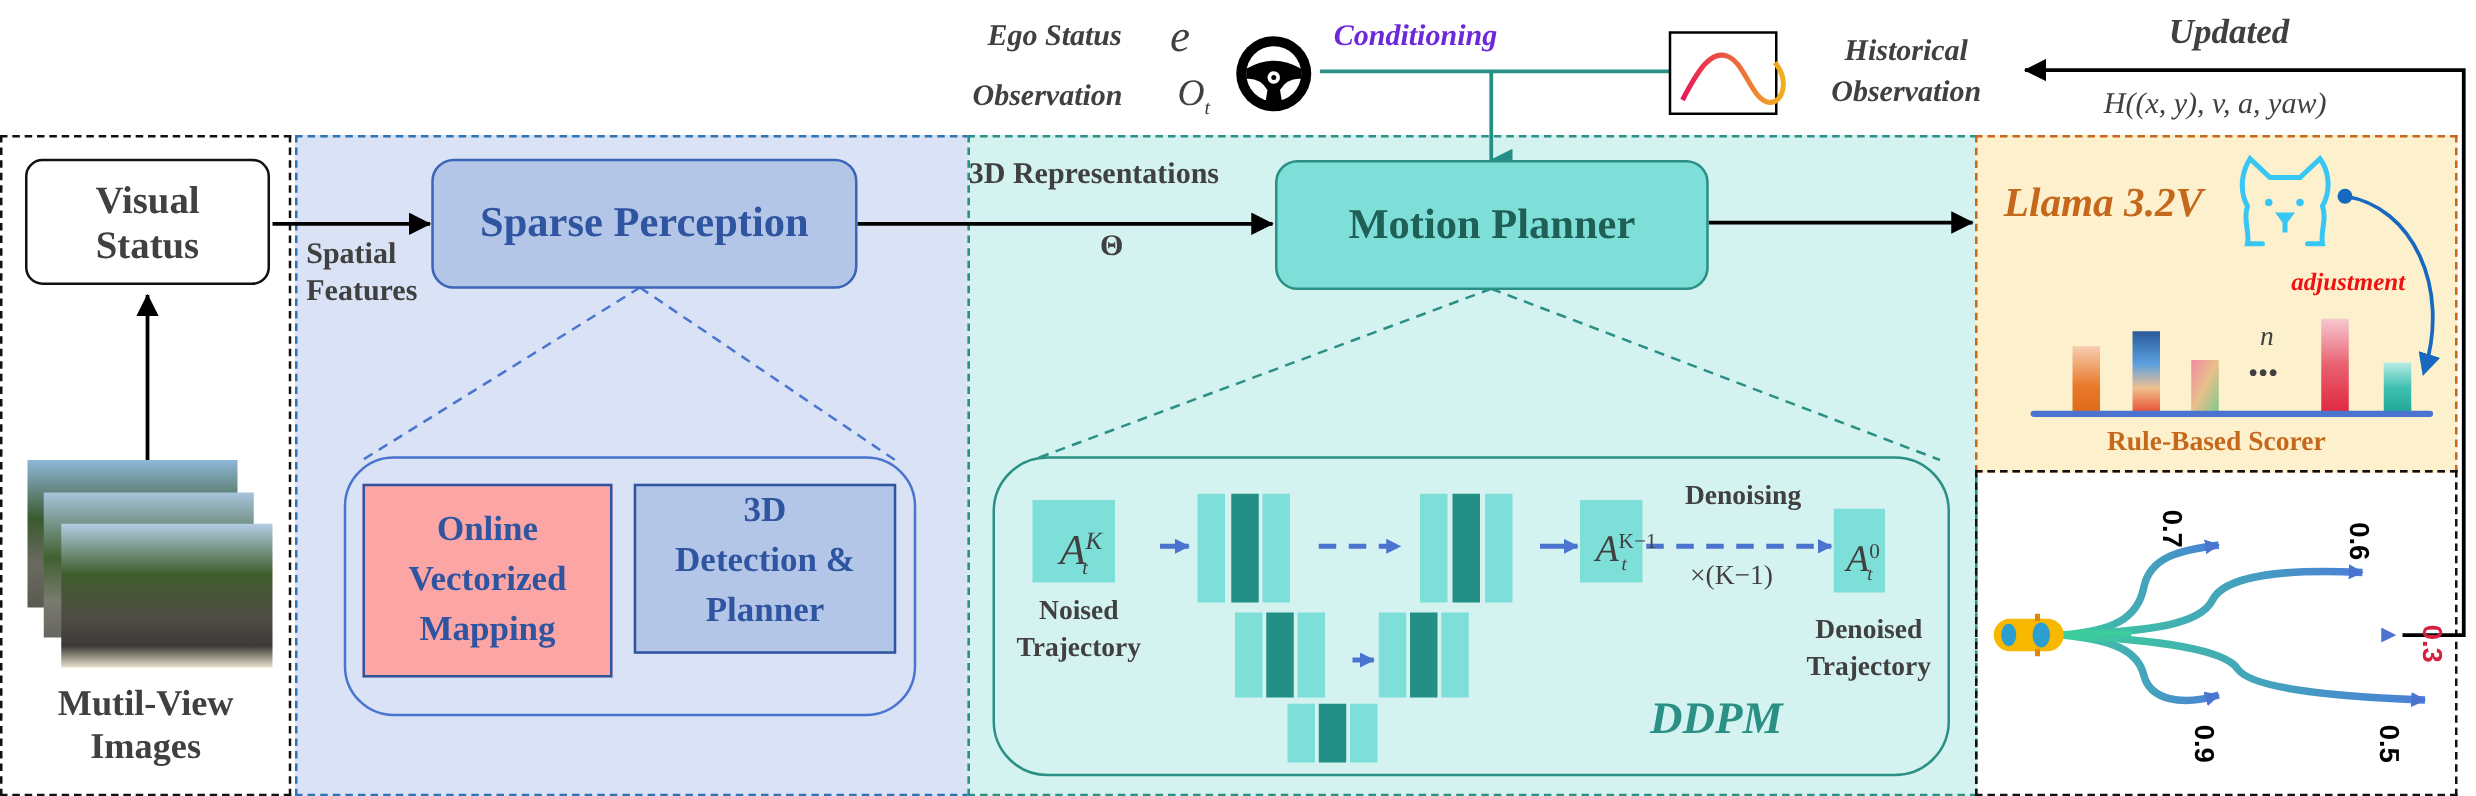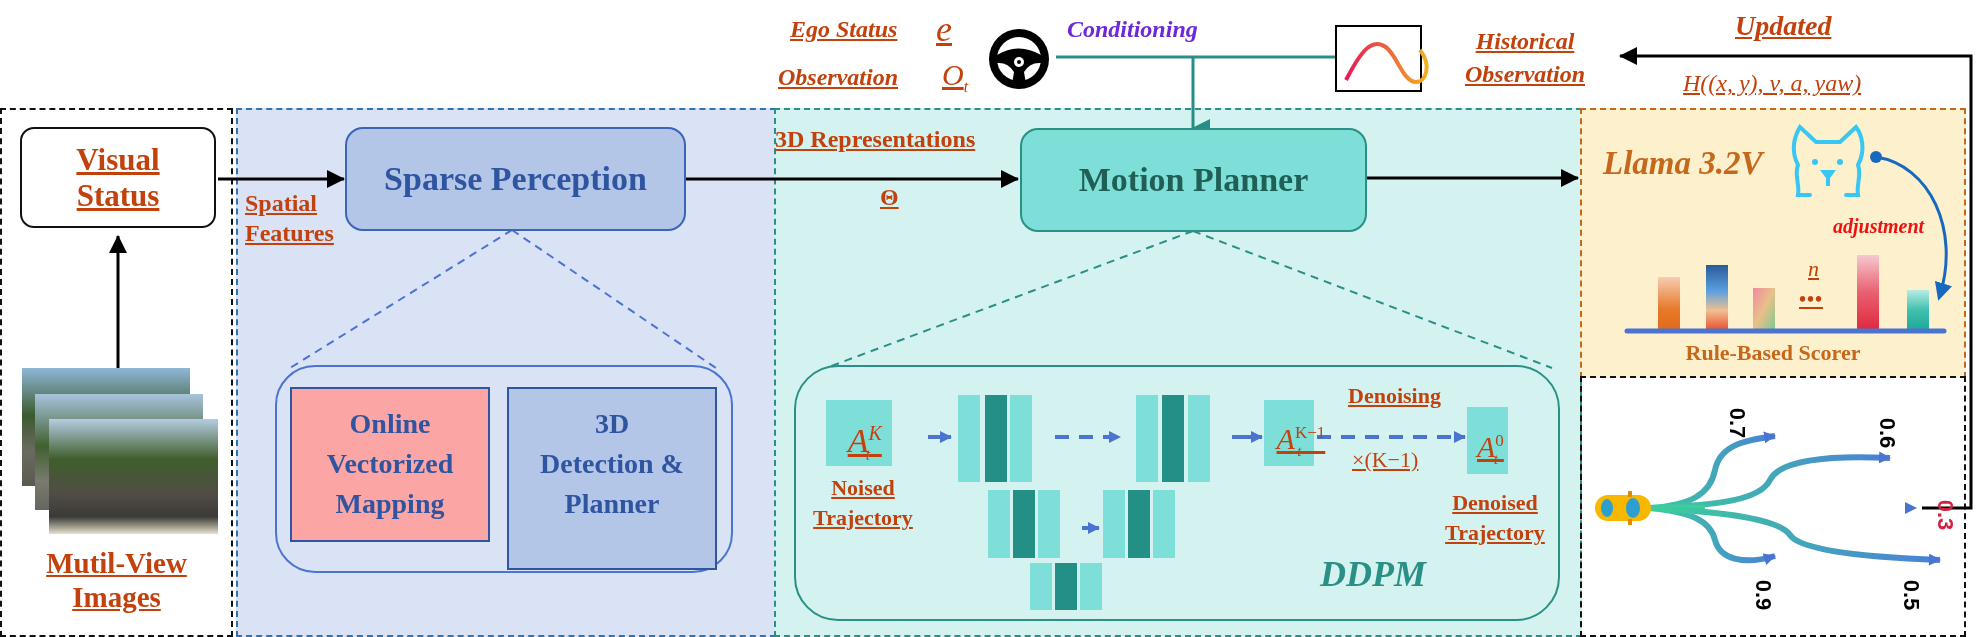--- a/index.html
+++ b/index.html
@@ -4,21 +4,21 @@
 <style>
   html,body{margin:0;padding:0;background:#ffffff;}
   body{width:1981px;height:637px;position:relative;overflow:hidden;font-family:"Liberation Serif",serif;}
   .abs{position:absolute;}
   .b{font-weight:bold;}
   .i{font-style:italic;}
   .dash-black{border:2px dashed #111;box-sizing:border-box;}
   .panel-perc{background:#d9e3f5;border:2px dashed #2e74b5;box-sizing:border-box;}
   .panel-plan{background:#d4f3f0;border:2px dashed #2a8f85;box-sizing:border-box;}
   .panel-llm{background:#fdf0cc;border:2px dashed #c5681c;box-sizing:border-box;}
-  .txt{color:#c2410c;text-decoration:underline;}
+  .txt{color:#404040;}
   .center{text-align:center;}
 </style>
 </head>
 <body>
 
 <div class="abs dash-black" style="left:0;top:108px;width:233px;height:529px;"></div>
 <div class="abs panel-perc" style="left:236px;top:108px;width:540px;height:529px;"></div>
 <div class="abs panel-plan" style="left:774px;top:108px;width:808px;height:529px;"></div>
 <div class="abs panel-llm" style="left:1580px;top:108px;width:386px;height:270px;"></div>
 <div class="abs dash-black" style="left:1580px;top:376px;width:386px;height:261px;border-top:2px dashed #111;"></div>
@@ -207,21 +207,21 @@
 </div>
 
 <div class="abs" style="left:275px;top:365px;width:458px;height:208px;border:2px solid #4a74cf;border-radius:40px;box-sizing:border-box;"></div>
 
 <div class="abs b center" style="left:290px;top:387px;width:200px;height:155px;background:#fca5a5;border:2px solid #2f54a0;box-sizing:border-box;color:#2f54a0;font-size:28px;line-height:40px;padding-top:15px;">
   <div>Online</div>
   <div>Vectorized</div>
   <div>Mapping</div>
 </div>
 
-<div class="abs b center" style="left:507px;top:387px;width:210px;height:183px;background:#b4c6e8;border:2px solid #2f54a0;box-sizing:border-box;color:#2f54a0;font-size:28px;line-height:40px;padding-top:15px;">
+<div class="abs b center" style="left:507px;top:387px;width:210px;height:136px;background:#b4c6e8;border:2px solid #2f54a0;box-sizing:border-box;color:#2f54a0;font-size:28px;line-height:40px;">
   <div>3D</div>
   <div>Detection &amp;</div>
   <div>Planner</div>
 </div>
 
 <div class="abs b txt" style="left:775px;top:126px;font-size:24px;">
   <span>3D Representations</span>
 </div>
 <div class="abs b txt" style="left:880px;top:184px;font-size:24px;">
   <span>Θ</span>

